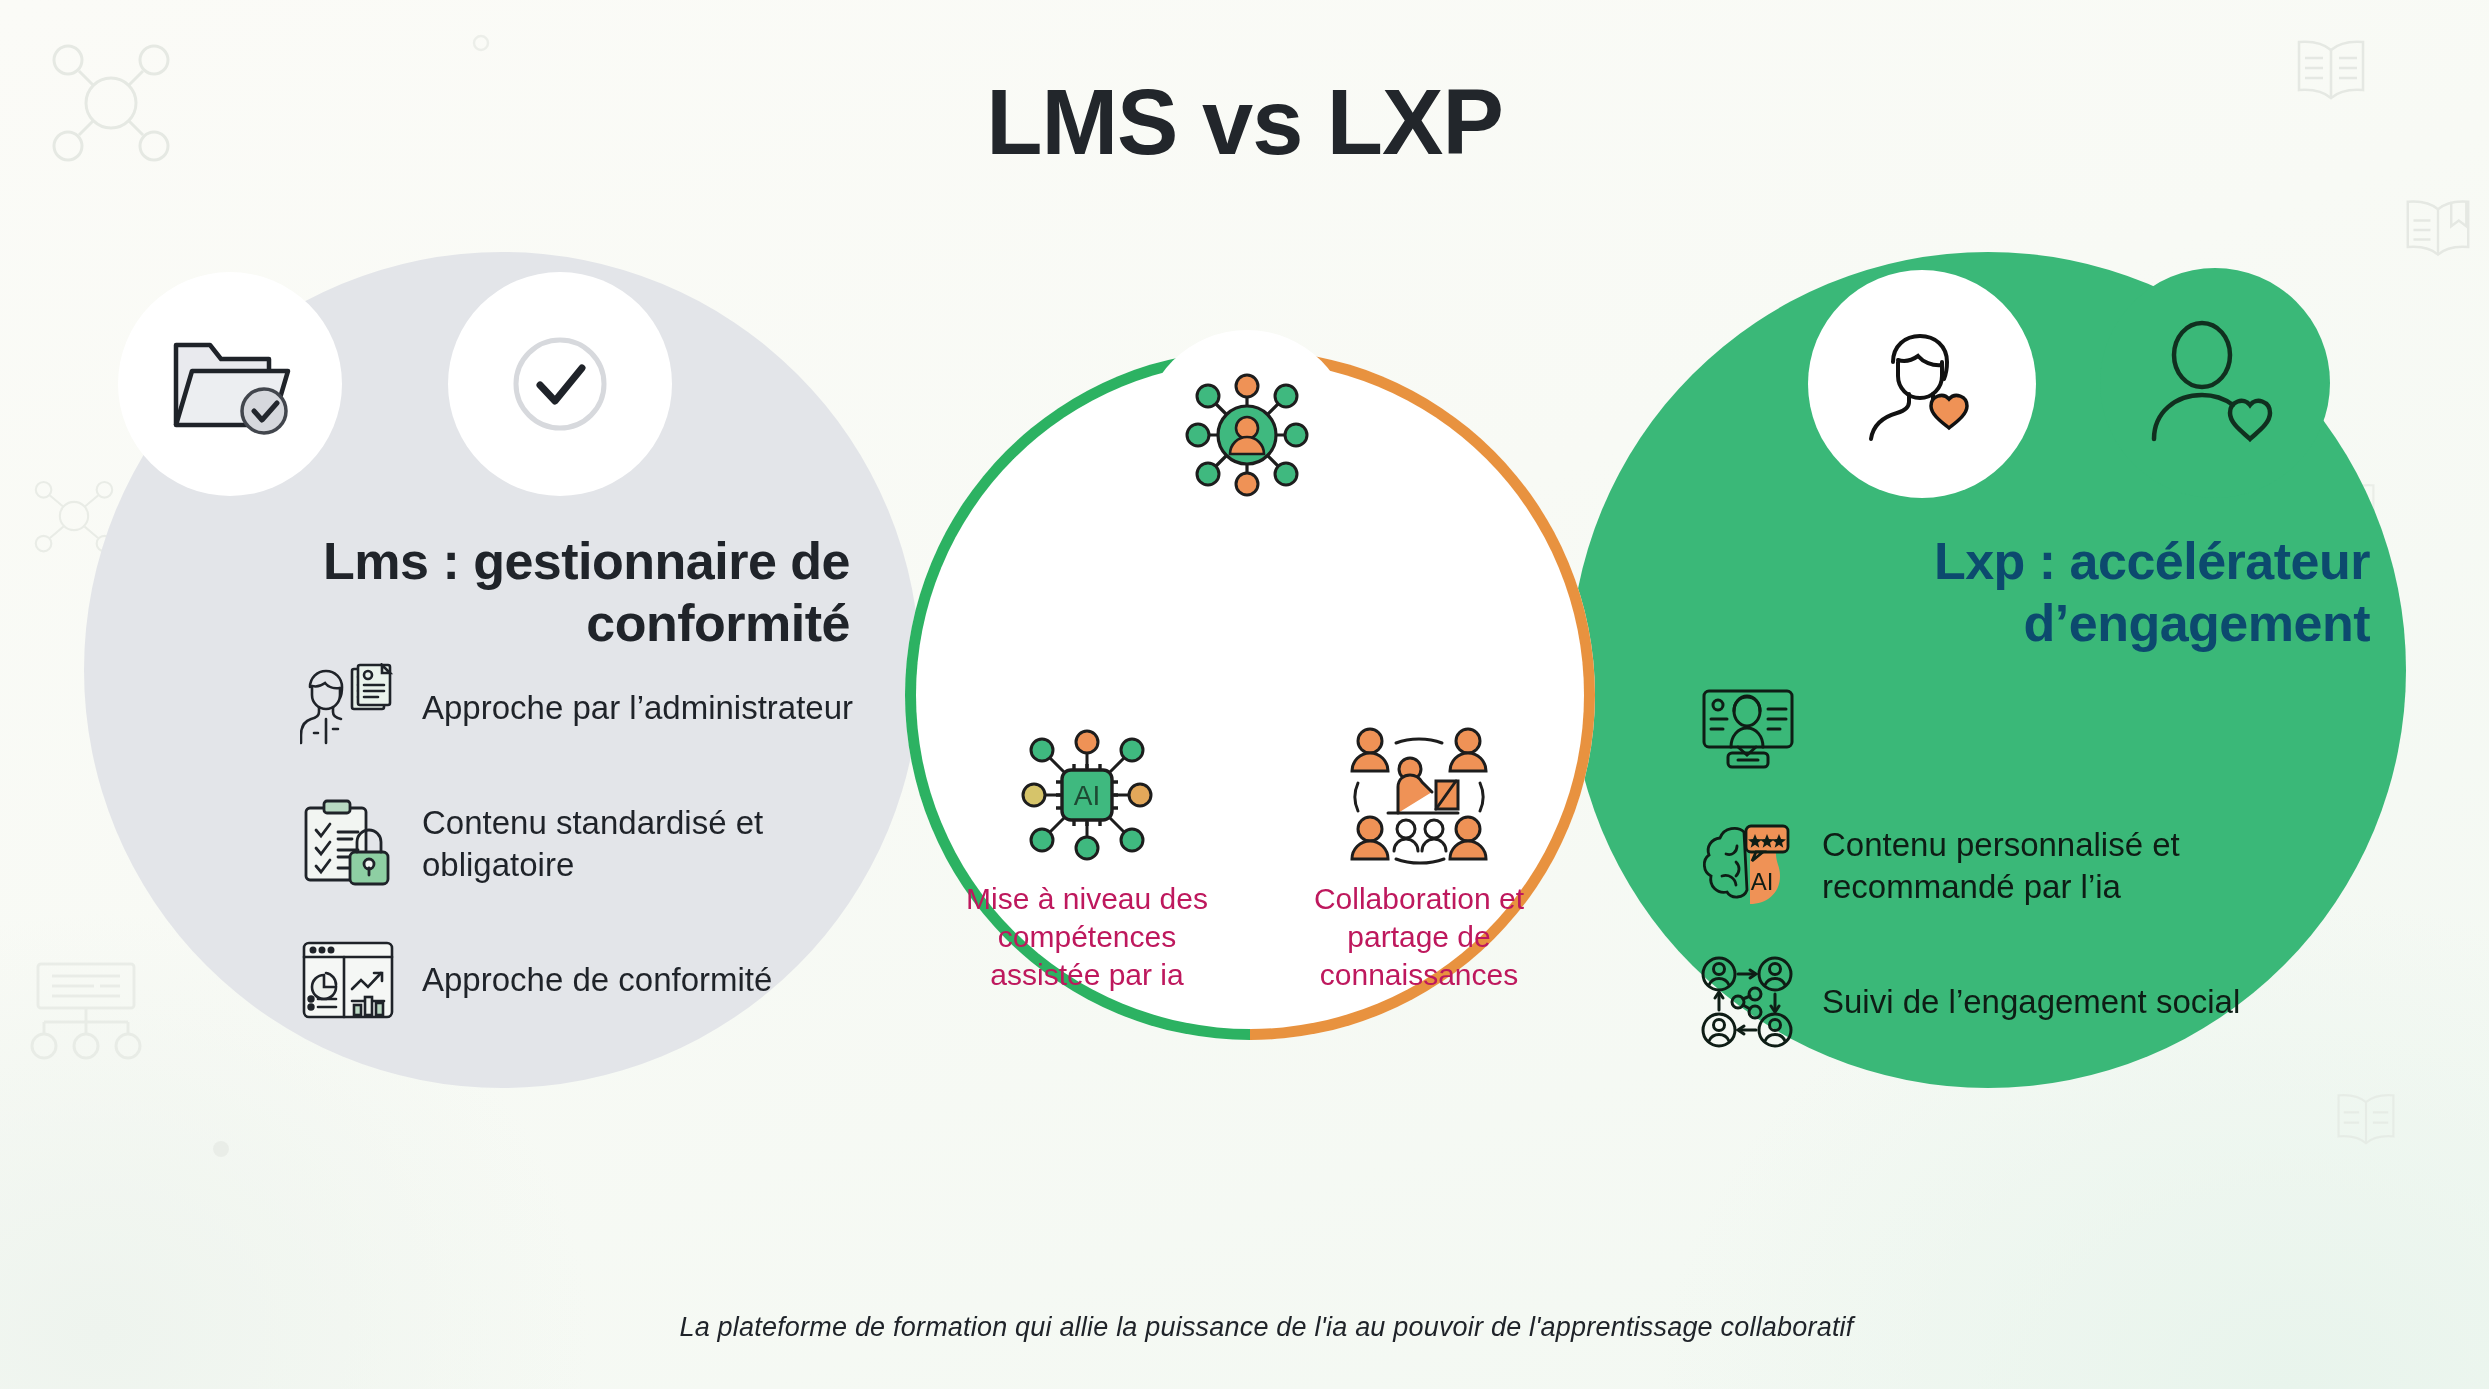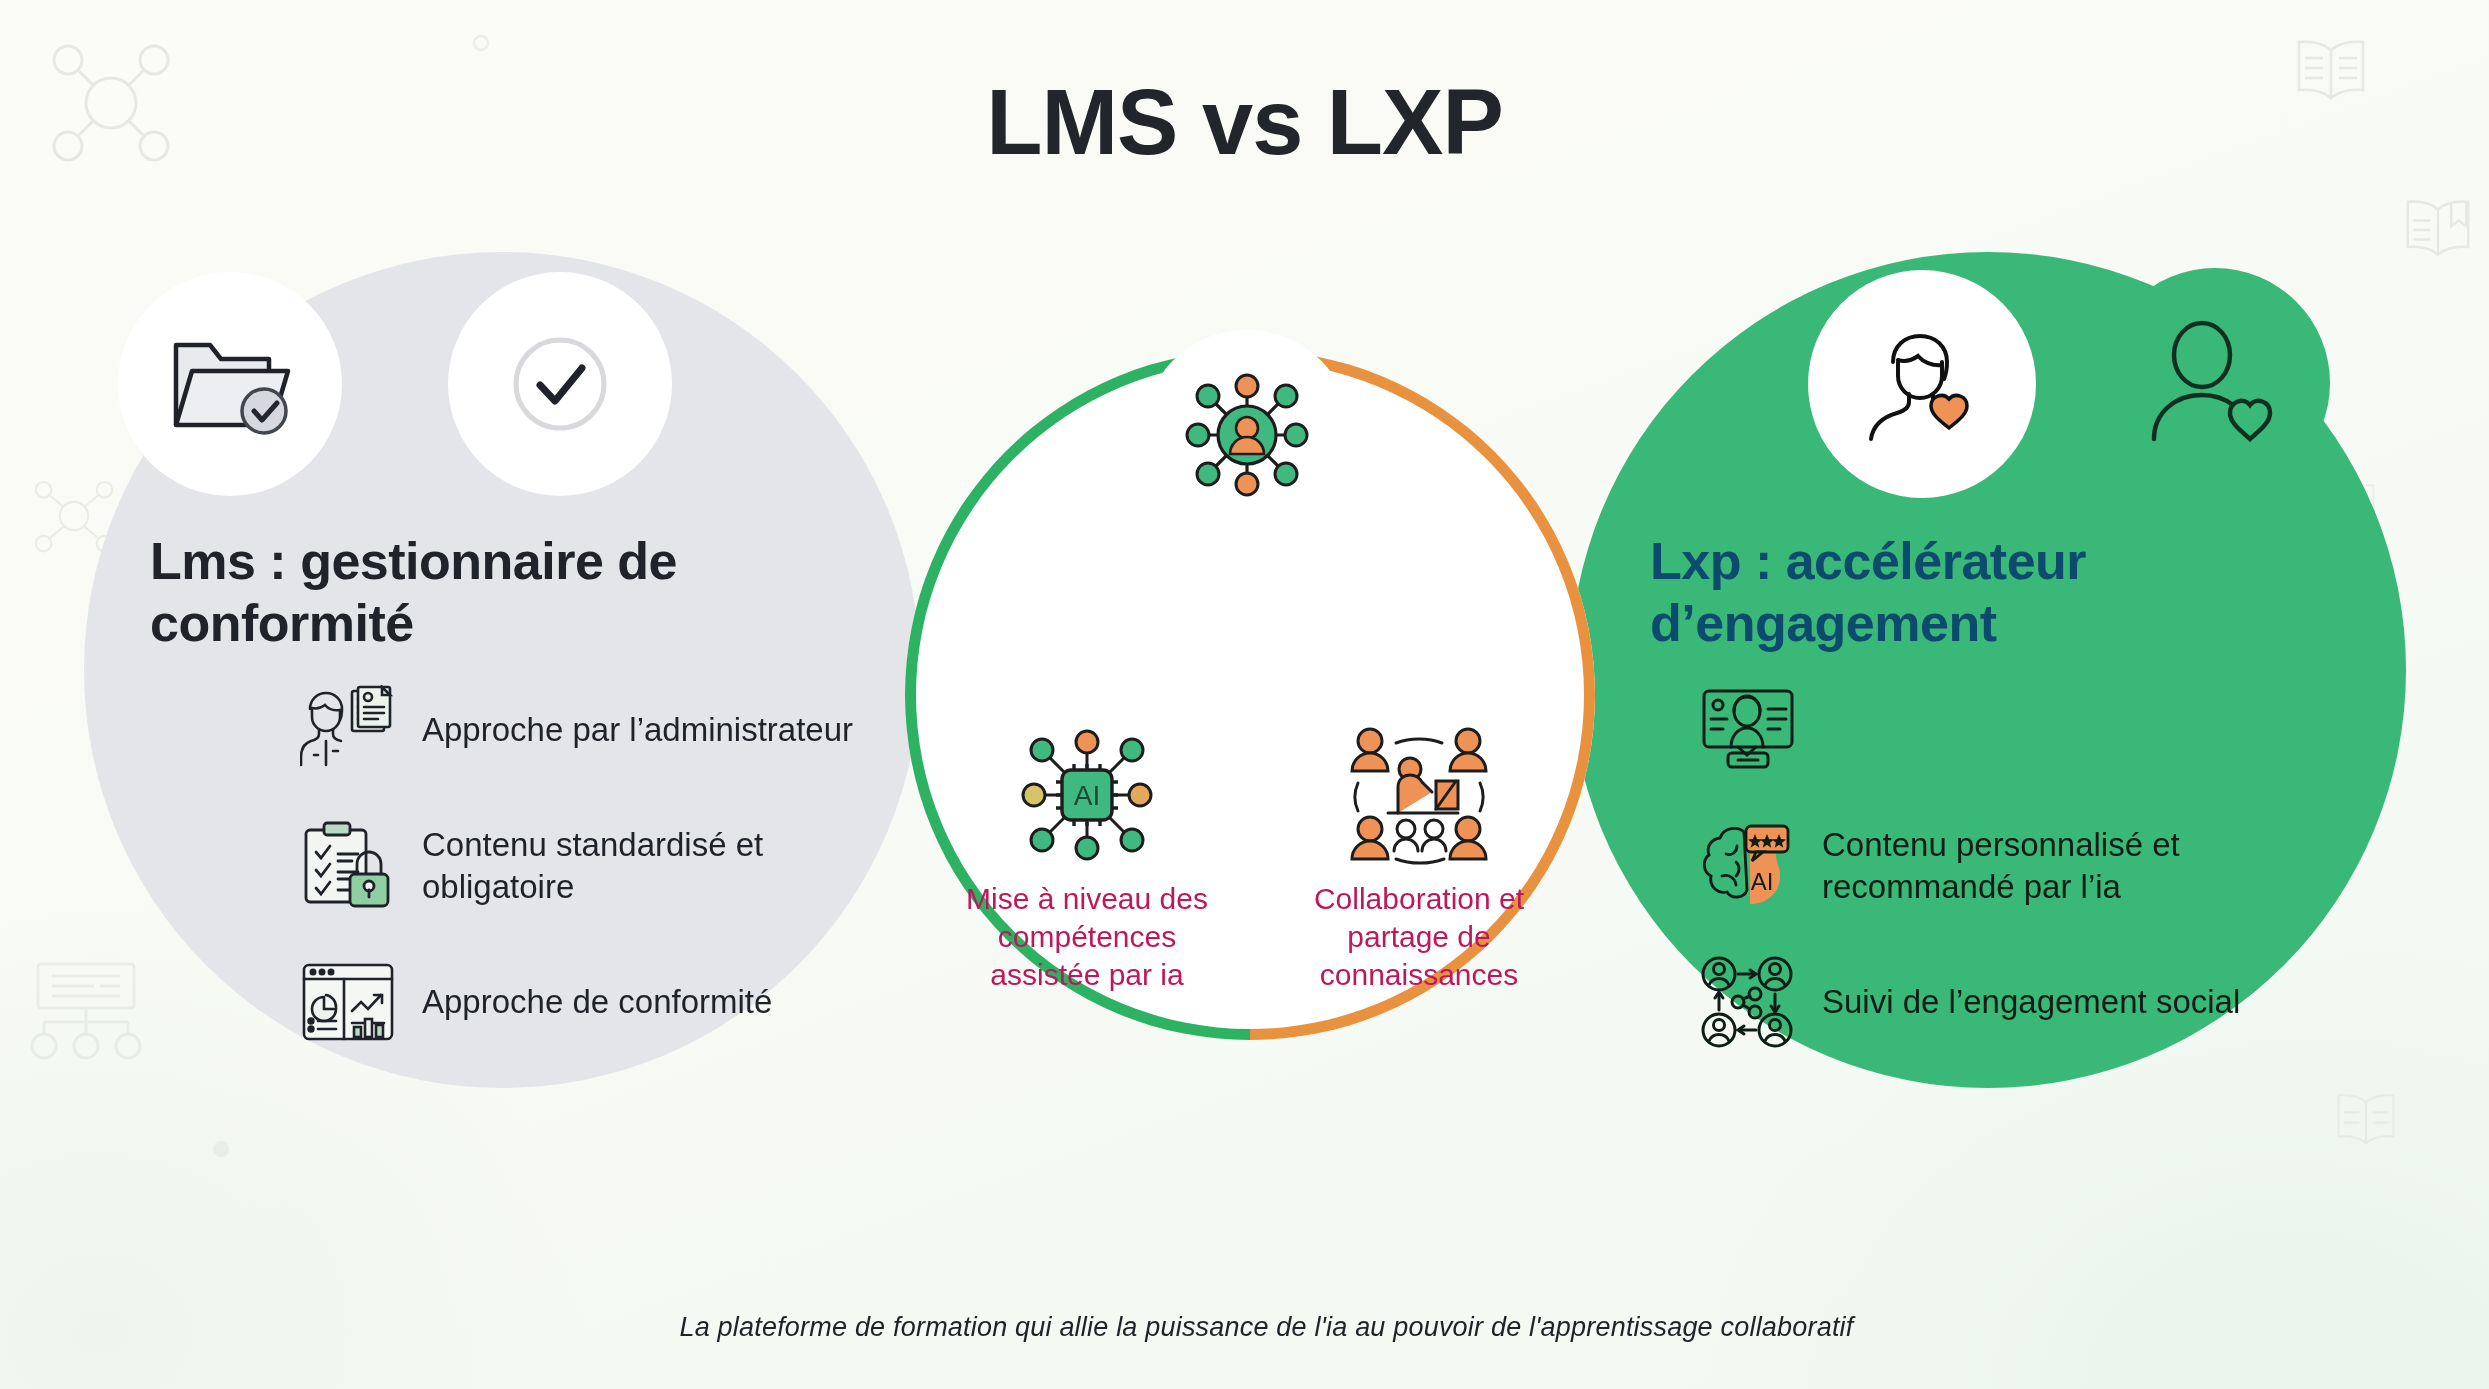--- a/index.html
+++ b/index.html
@@ -72,31 +72,31 @@
   .badge svg { display: block; }
 
   .badge-l1 { left: 118px;  top: 272px;  width: 224px; height: 224px; }
   .badge-l2 { left: 448px;  top: 272px;  width: 224px; height: 224px; }
   .badge-c  { left: 1142px; top: 330px;  width: 210px; height: 210px; }
   .badge-r1 { left: 1808px; top: 270px;  width: 228px; height: 228px; }
   .badge-r2 { left: 2100px; top: 268px;  width: 230px; height: 230px; }
 
   
   .panel-head {
-    position: absolute; text-align: left;
+    position: absolute; text-align: right;
     font-size: 52px; font-weight: 700; line-height: 1.2;
     letter-spacing: -0.5px;
   }
   .head-left   { left: 150px;  top: 530px; width: 700px; color: #20242a; }
   .head-right  { left: 1650px; top: 530px; width: 720px; color: #0c4a6e; }
   .head-center { left: 950px;  top: 572px; width: 610px; font-size: 48px; color: #20242a; }
 
   
   .features { position: absolute; }
-  .features.left  { left: 300px;  top: 682px; width: 560px; }
+  .features.left  { left: 300px;  top: 660px; width: 560px; }
   .features.right { left: 1700px; top: 682px; width: 640px; }
   .feature {
     display: flex; align-items: center; gap: 26px;
     margin-bottom: 40px;
   }
   .feature .ico { flex: 0 0 auto; width: 96px; height: 96px; display:flex; align-items:center; justify-content:center; }
   .feature .ico svg { display: block; }
   .feature .txt {
     font-size: 33px; line-height: 1.28; font-weight: 400;
   }

